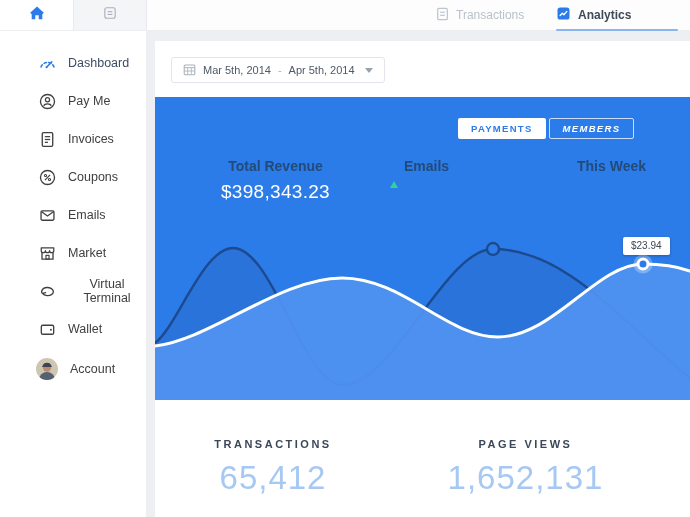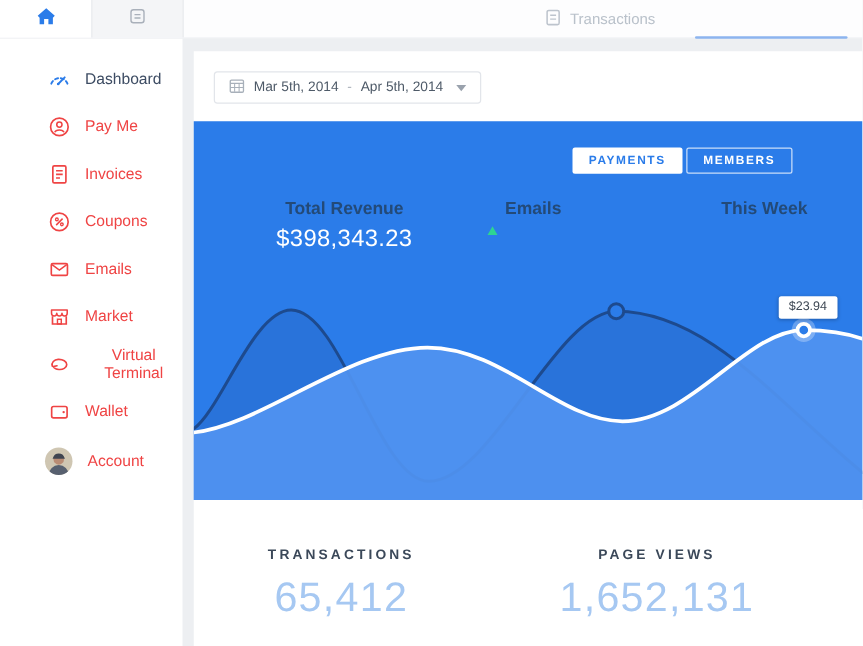--- a/index.html
+++ b/index.html
@@ -10,42 +10,42 @@
   #topbar { position:absolute; left:0; top:0; width:690px; height:31px; background:#fdfdfe; border-bottom:1px solid #eceef1; }
   .tab-home { position:absolute; left:0; top:0; width:73px; height:30px; background:#ffffff; display:flex; align-items:center; justify-content:center; cursor:pointer; }
   .tab-list { position:absolute; left:73px; top:0; width:74px; height:30px; background:#f4f5f7; border-left:1px solid #e9ebee; border-right:1px solid #e9ebee; display:flex; align-items:center; justify-content:center; cursor:pointer; }
   .top-tab { position:absolute; top:0; height:30px; display:flex; align-items:center; gap:7px; font-size:12px; cursor:pointer; }
   .tab-transactions { left:436px; color:#b9c1ca; }
   .tab-analytics { left:556px; color:#3e4a57; font-weight:bold; }
   .analytics-underline { position:absolute; left:556px; top:29px; width:122px; height:2px; background:#8cb4ef; border-radius:1px; }
 
   
   #sidebar { position:absolute; left:0; top:31px; width:146px; height:486px; background:#ffffff; padding-top:13px;text-align:center; }
-  .side-item { display:flex; align-items:center; height:38px; padding-left:38px; color:#ef4444; font-size:12.5px; cursor:pointer; }
+  .side-item { display:flex; align-items:center; height:38px; padding-left:38px; color:#404040; font-size:12.5px; cursor:pointer; }
   .side-item .ic { width:19px; height:19px; display:flex; align-items:center; justify-content:center; margin-right:11px; flex:0 0 19px; }
   .side-item.active { color:#3d4c63; }
   .side-item.active .ic { color:#2b7ce9; }
   .side-item .ic svg { display:block; }
   .side-item-account { height:42px; }
 
   
   #card { position:absolute; left:155px; top:41px; width:535px; height:476px; background:#ffffff; }
 
   .date-picker { position:absolute; left:16px; top:16px; height:26px; background:#fff; border:1px solid #e2e5ea; border-radius:3px; display:flex; align-items:center; padding:0 11px; gap:7px; font-size:11px; color:#4e5a68; cursor:pointer; }
   .date-sep { color:#aab1ba; }
   .caret-down { width:0; height:0; border-left:4px solid transparent; border-right:4px solid transparent; border-top:5px solid #9aa2ad; margin-left:3px; }
 
   
   #chart-panel { position:absolute; left:0; top:56px; width:535px; height:303px; background:#2b7ce9; overflow:hidden; }
   #chart-svg { position:absolute; left:0; top:0; }
 
   .toggle { position:absolute; left:303px; top:21px; display:flex; gap:3px; }
   .toggle-btn { height:21px; padding:0 13px; font-size:9.5px; font-weight:bold; letter-spacing:1.3px; display:flex; align-items:center; border-radius:2px; cursor:pointer; }
   .toggle-btn.on { background:#ffffff; color:#2b7ce9; }
-  .toggle-btn.off { border:1px solid rgba(255,255,255,0.75); color:#ffffff; }
+  .toggle-btn.off { border:1px solid rgba(255,255,255,0.75); color:#ffffff;font-style:italic; }
 
   .stat { position:absolute; top:61px; }
   .stat-label { font-size:14px; font-weight:bold; color:#234a78; margin-bottom:7px;text-align:center; }
   .stat-value { font-size:19px; color:#ffffff; letter-spacing:0.3px; display:flex; align-items:center; gap:6px; }
   .stat-indent { margin-left:14px; }
   .tri-up { width:0; height:0; border-left:4.5px solid transparent; border-right:4.5px solid transparent; border-bottom:7px solid #2ed492; }
   .tri-down { width:0; height:0; border-left:4.5px solid transparent; border-right:4.5px solid transparent; border-top:7px solid #f2607c; }
 
   .chart-tooltip { position:absolute; left:468px; top:140px; background:#ffffff; border-radius:2px; padding:3px 8px 4px 8px; font-size:10px; font-weight:normal; color:#3d4753; box-shadow:0 1px 3px rgba(0,0,0,0.25); }
 
@@ -81,20 +81,29 @@
     <span>
       <svg width="13" height="14" viewBox="0 0 14 16">
           <rect x="1.5" y="1.5" width="11" height="13" rx="1.5" fill="none" stroke="#bdc4cd" stroke-width="1.4"></rect>
           <line x1="4.3" y1="6" x2="9.7" y2="6" stroke="#bdc4cd" stroke-width="1.3"></line>
           <line x1="4.3" y1="9.5" x2="9.7" y2="9.5" stroke="#bdc4cd" stroke-width="1.3"></line>
         </svg>
     </span>
     <span>Transactions</span>
   </div>
 
+  <div class="top-tab tab-analytics">
+    <span>
+      <svg width="15" height="15" viewBox="0 0 20 20">
+          <rect x="2" y="2" width="16" height="16" rx="3.5" fill="#2b7ce9"></rect>
+          <path d="M5.5 12.7 L8.4 9.6 L10.5 11.6 L14.5 7.2" stroke="#ffffff" stroke-width="1.8" fill="none" stroke-linecap="round" stroke-linejoin="round"></path>
+        </svg>
+    </span>
+    <span>Analytics</span>
+  </div>
   <div class="analytics-underline"></div>
 </div>
 
 <div id="sidebar">
 
   <div class="side-item active">
     <span class="ic">
       <svg width="19" height="19" viewBox="0 0 20 20">
           <path d="M3.2 13.6 A7.3 7.3 0 0 1 16.8 13.6" fill="none" stroke="currentColor" stroke-width="1.6" stroke-dasharray="2.6 2.3" stroke-linecap="round"></path>
           <line x1="9" y1="13.9" x2="14.5" y2="8.3" stroke="currentColor" stroke-width="1.6" stroke-linecap="round"></line>

